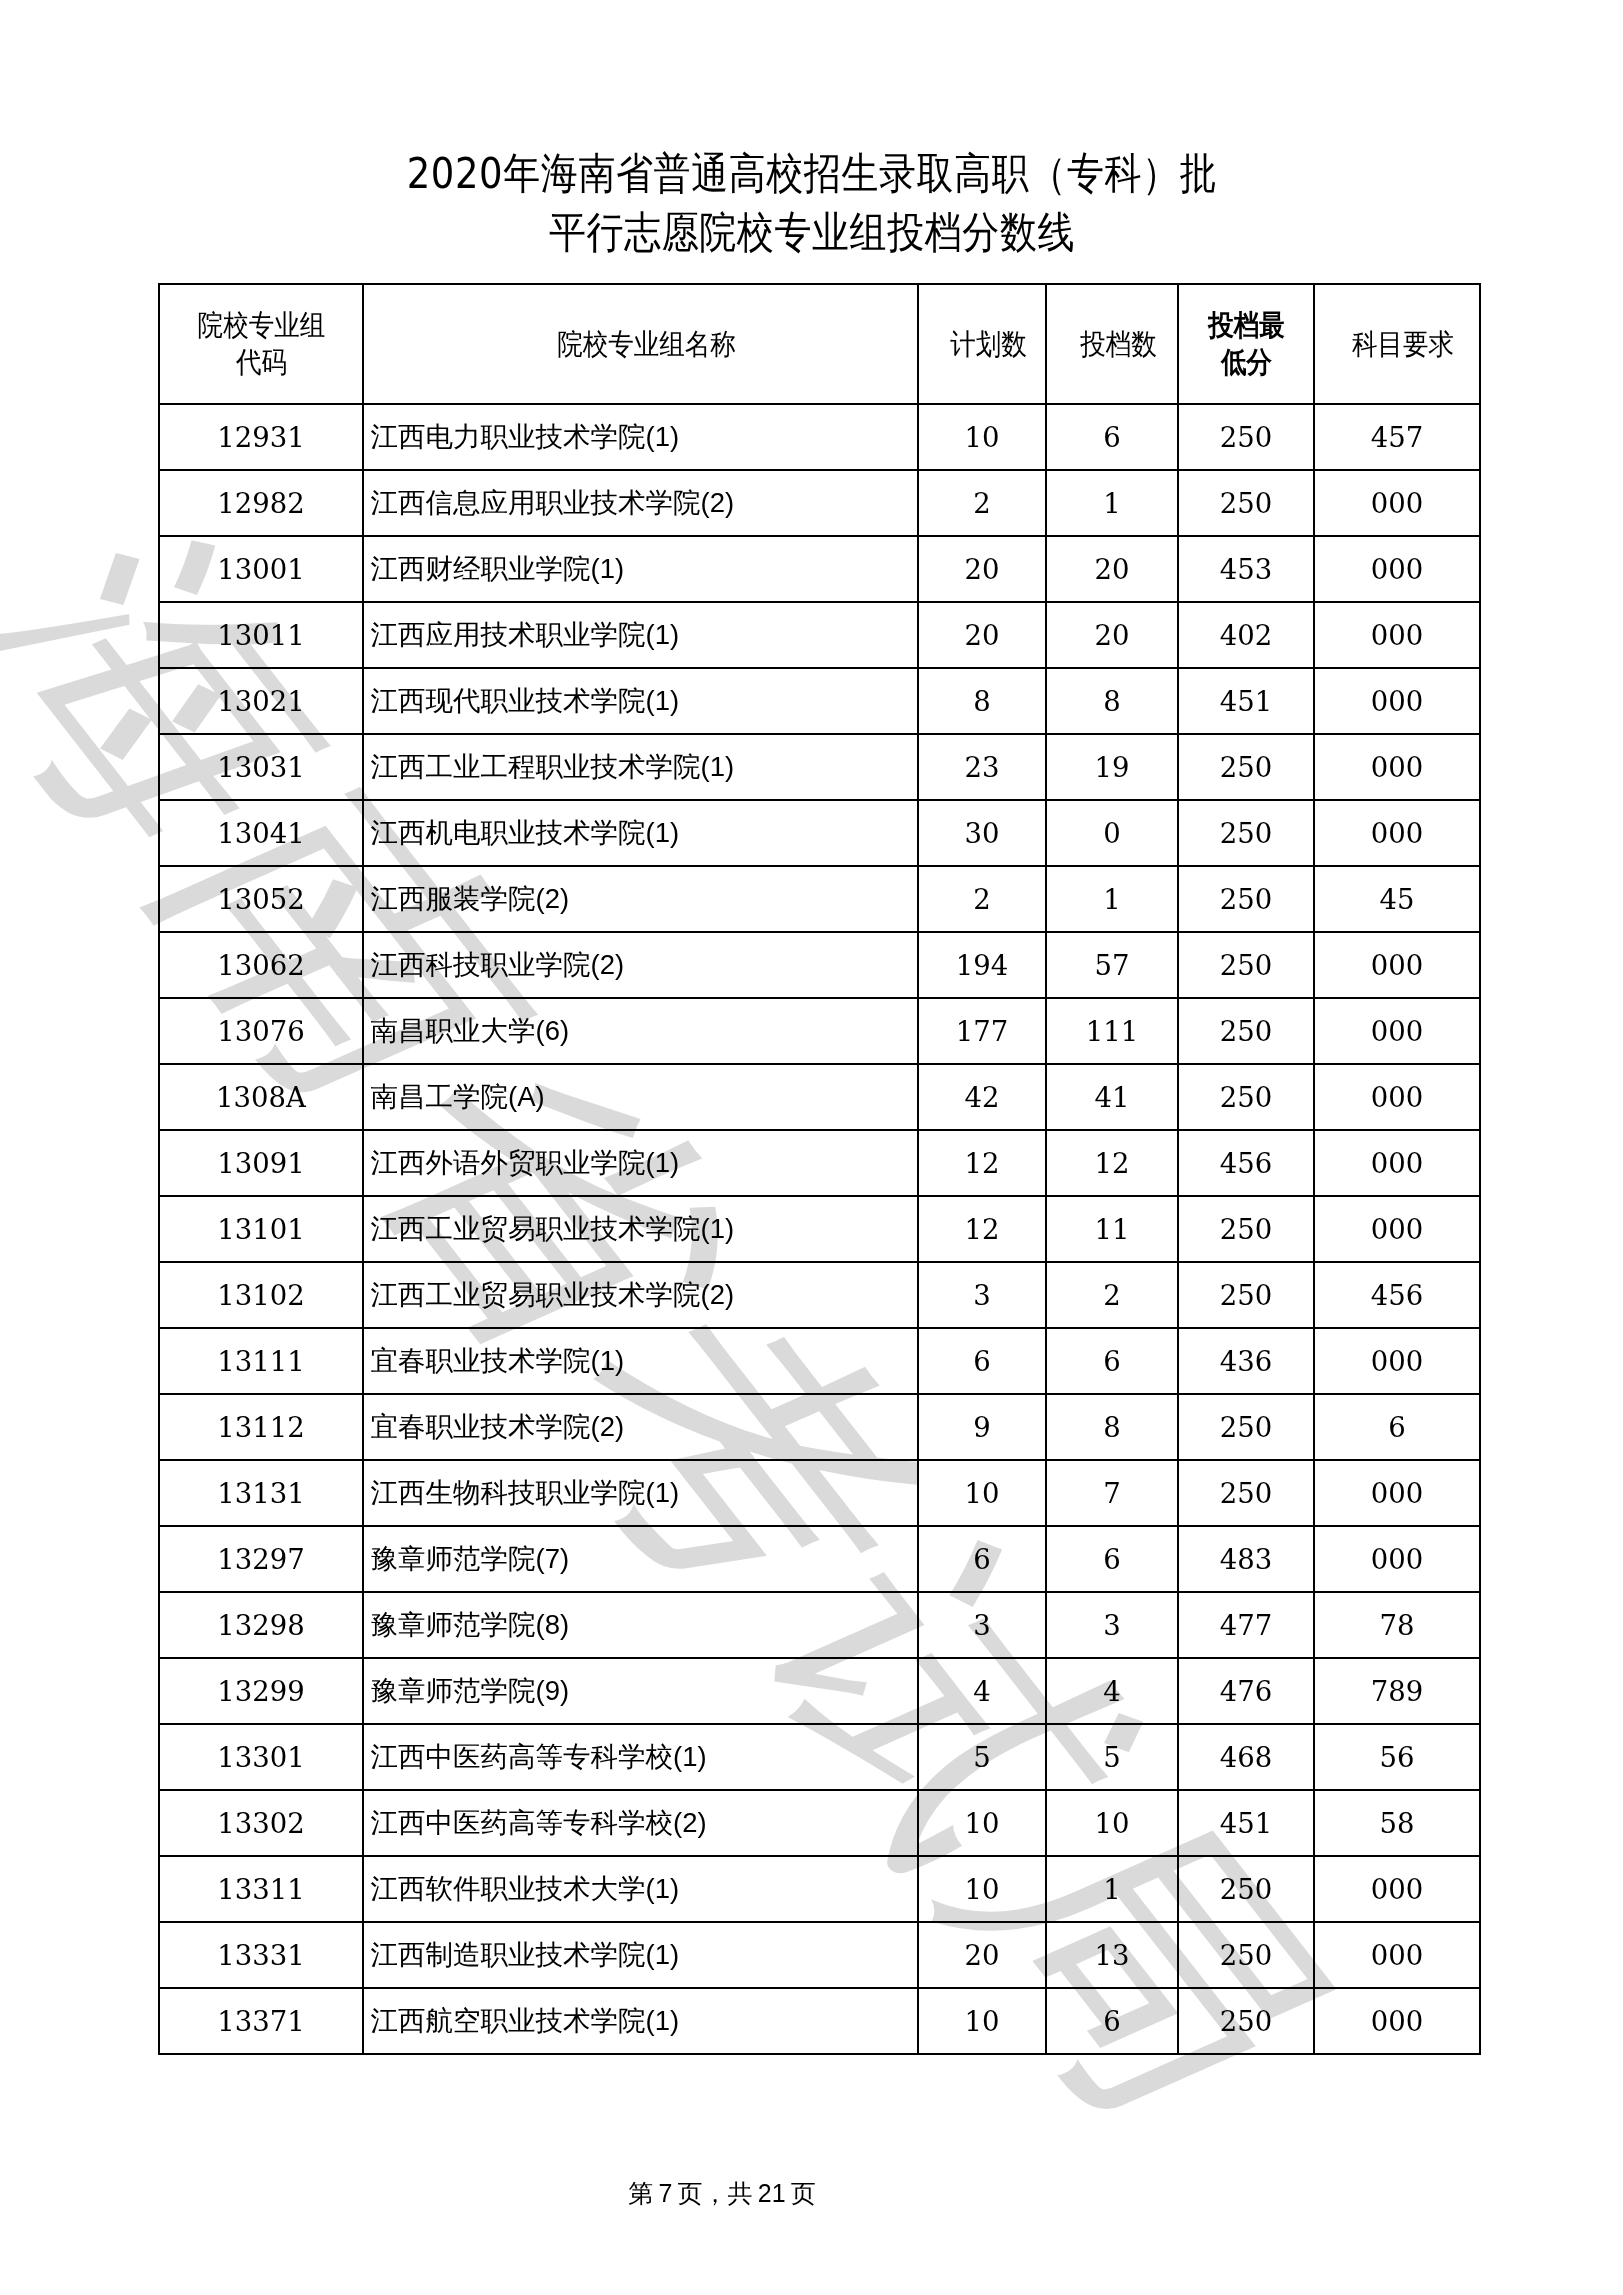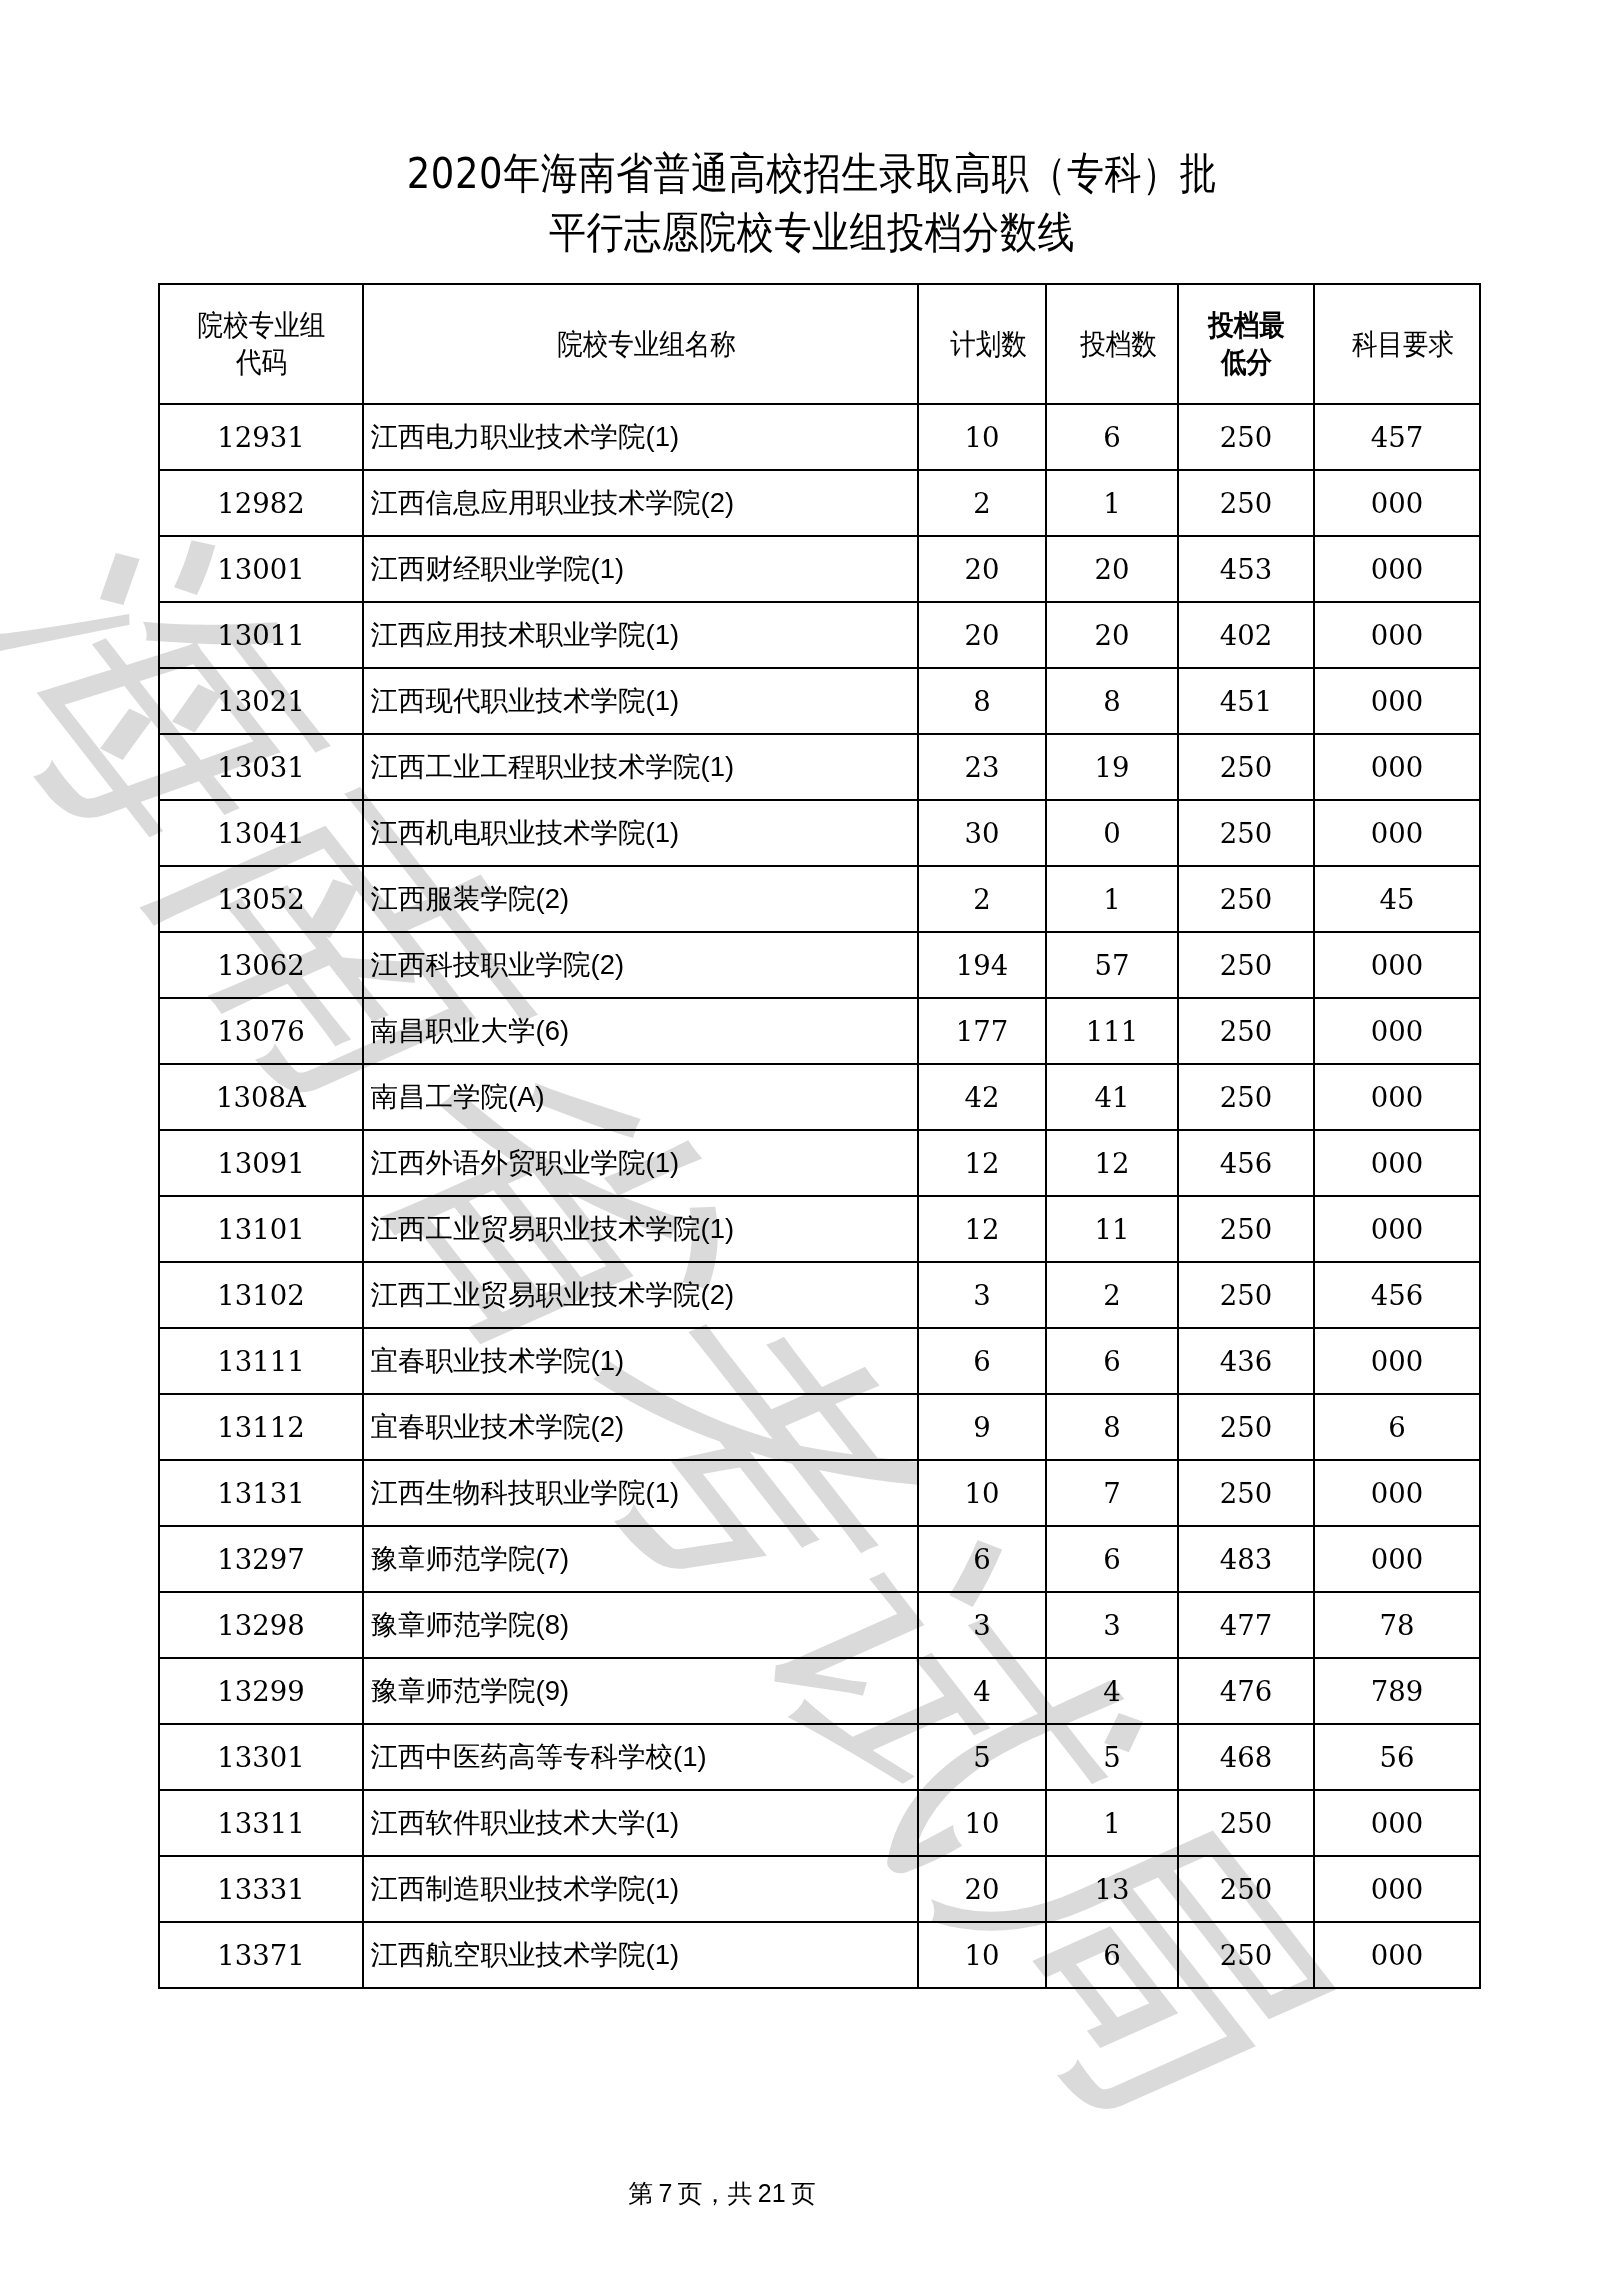--- a/index.html
+++ b/index.html
@@ -299,20 +299,28 @@
       </tr>
       <tr>
         <td>13301</td>
         <td class="name">江西中医药高等专科学校(1)</td>
         <td>5</td>
         <td>5</td>
         <td>468</td>
         <td>56</td>
       </tr>
       <tr>
+        <td>13302</td>
+        <td class="name">江西中医药高等专科学校(2)</td>
+        <td>10</td>
+        <td>10</td>
+        <td>451</td>
+        <td>58</td>
+      </tr>
+      <tr>
         <td>13311</td>
         <td class="name">江西软件职业技术大学(1)</td>
         <td>10</td>
         <td>1</td>
         <td>250</td>
         <td>000</td>
       </tr>
       <tr>
         <td>13331</td>
         <td class="name">江西制造职业技术学院(1)</td>

